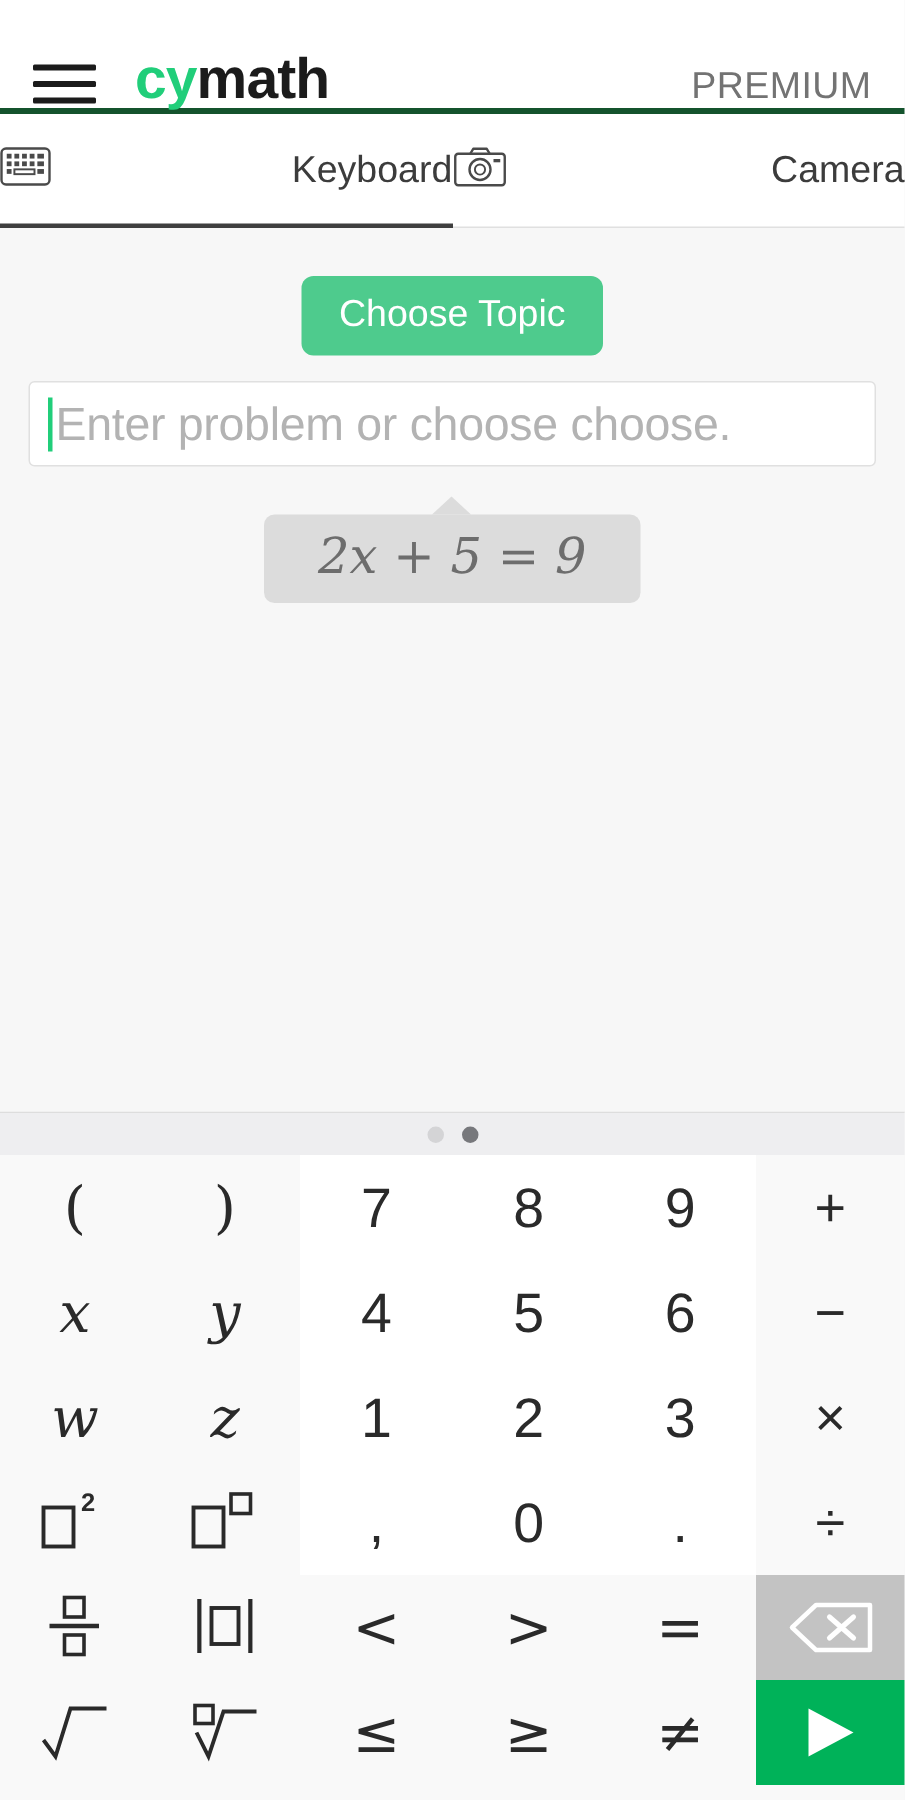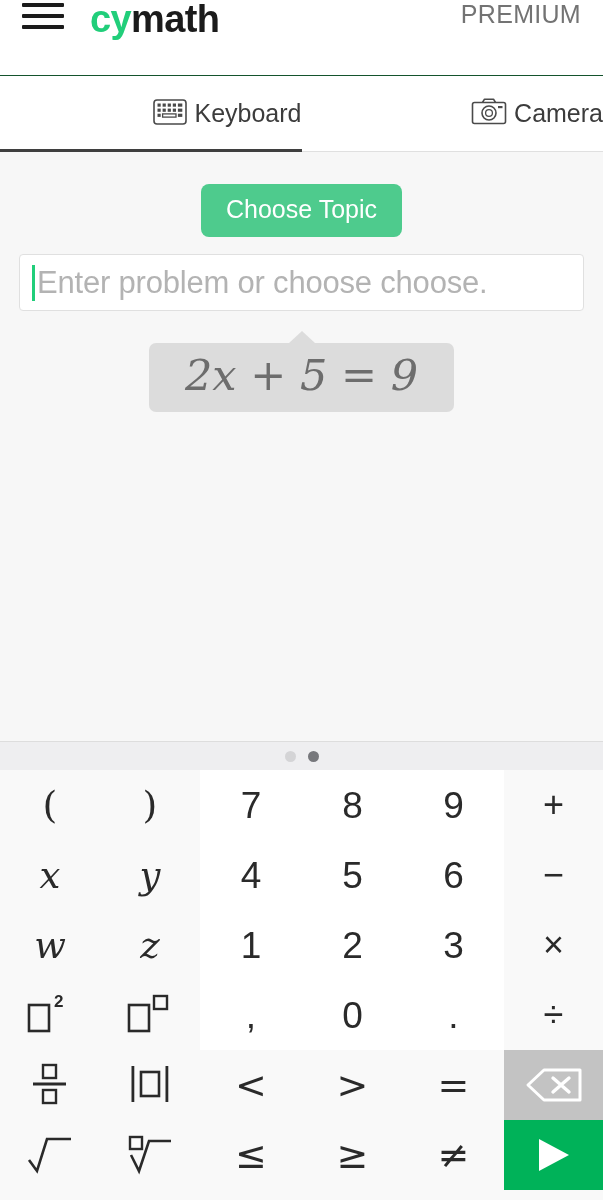--- a/index.html
+++ b/index.html
@@ -21,23 +21,23 @@
     display: flex;
     flex-direction: column;
     background: #f7f7f7;
   }
 
   
   .header {
     height: 76px;
     flex: 0 0 76px;
     background: #ffffff;
-    border-bottom: 1px solid #14532d;
-    display: flex;
-    align-items: flex-start;
+    border-bottom: 4px solid #14532d;
+    display: flex;
+    align-items: flex-end;
     padding: 0 22px;
     box-sizing: border-box;
   }
   .hamburger {
     width: 42px;
     height: 32px;
     display: flex;
     flex-direction: column;
     justify-content: space-between;
     padding: 3px 0;
@@ -77,21 +77,21 @@
     flex: 0 0 75px;
     background: #ffffff;
     display: flex;
     border-bottom: 1px solid #e0e0e0;
     position: relative;
   }
   .tab {
     flex: 1 1 50%;
     display: flex;
     align-items: center;
-    justify-content: flex-end;
+    justify-content: space-between;
     gap: 7px;
     cursor: pointer;
     position: relative;
     box-sizing: border-box;
   }
   .tab .tab-label {
     font-size: 25px;
     color: #3c3c3c;
     white-space: nowrap;
   }
@@ -170,21 +170,21 @@
   }
   .example-bubble {
     background: #dcdcdc;
     border-radius: 7px;
     padding: 11px 36px 15px;
     cursor: pointer;
   }
   .example-eq {
     font-family: "DejaVu Serif", serif;
     font-style: italic;
-    font-size: 43px;
+    font-size: 33px;
     color: #6d6d6d;
     line-height: 1;
     white-space: nowrap;
   }
 
   
   .pager {
     flex: 0 0 28px;
     height: 28px;
     background: #eeeef0;

